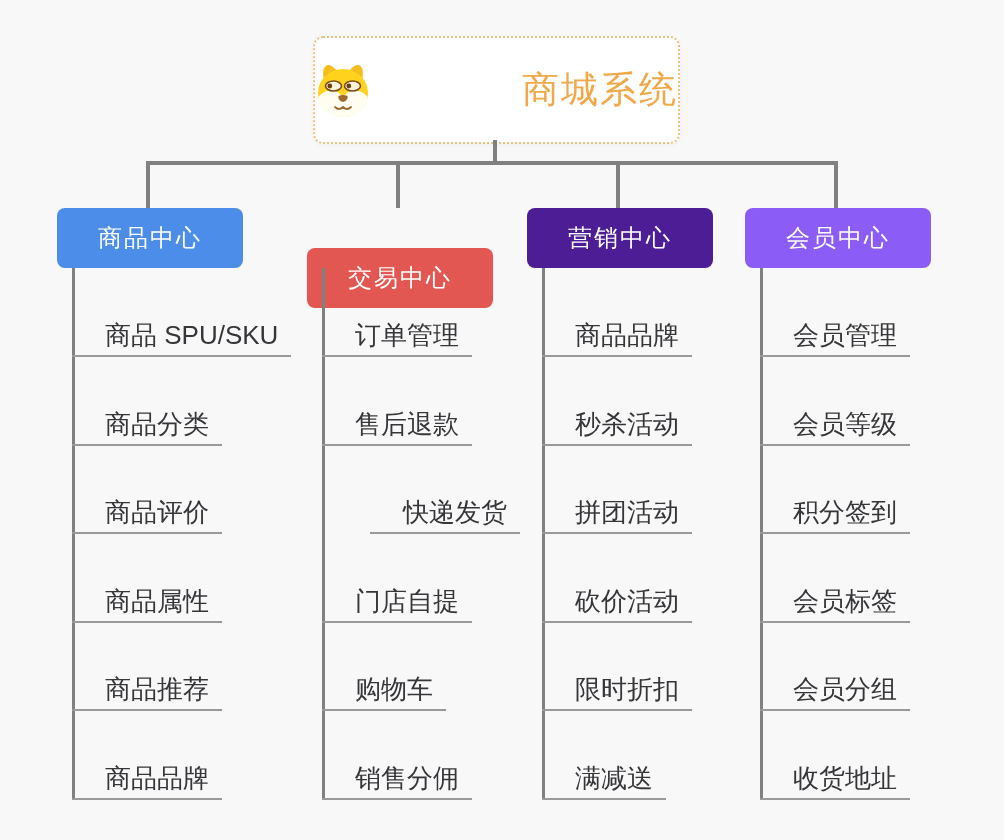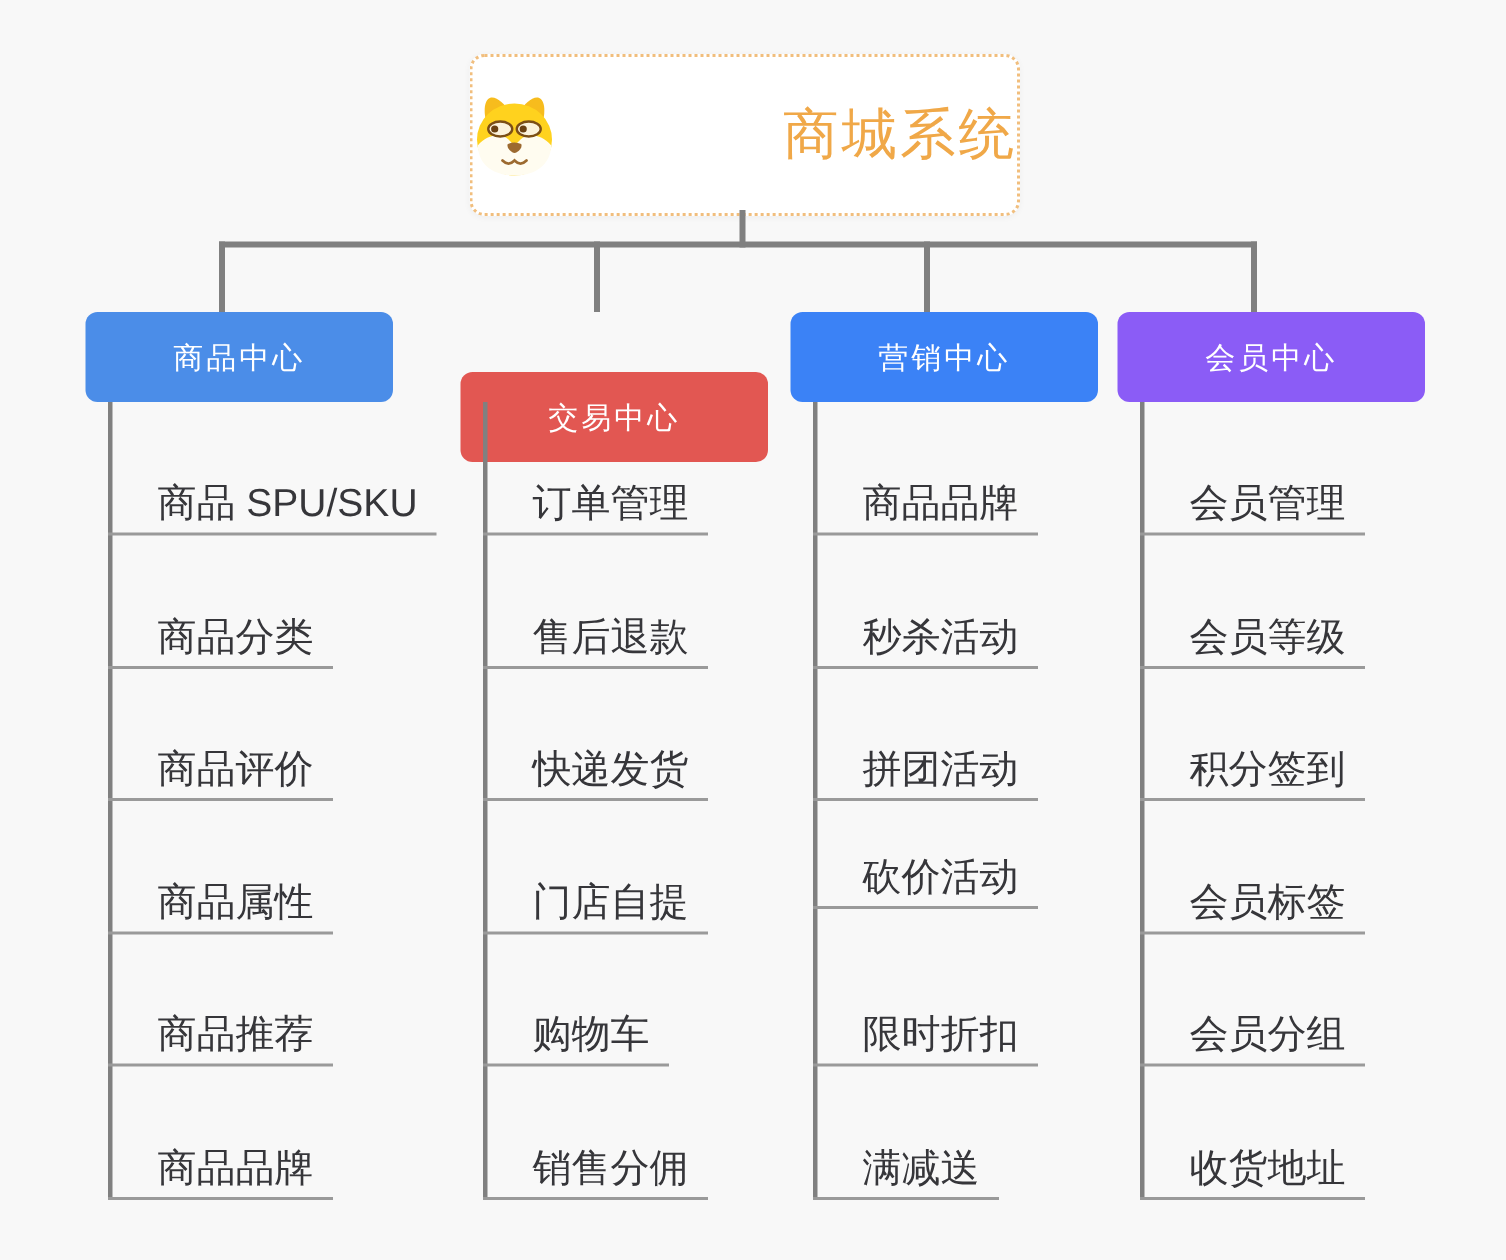--- a/index.html
+++ b/index.html
@@ -18,22 +18,22 @@
   
   .line{position:absolute;background:var(--connector,#808080);}
   .v-root{left:493px;top:140px;width:4px;height:25px;}
   .h-main{left:146px;top:161px;width:692px;height:4px;}
   .stub{top:161px;width:4px;height:47px;}
   .stub.s0{left:146px;} .stub.s1{left:396px;} .stub.s2{left:616px;} .stub.s3{left:834px;}
   
   .branch{position:absolute;top:208px;}
   .branch.c0{left:57px;} .branch.c1{left:307px;} .branch.c2{left:527px;} .branch.c3{left:745px;}
   .branch-head{
-    position:absolute;left:0;top:0;width:205px;height:60px;border-radius:8px;
-    color:#fff;font-size:20px;letter-spacing:2px;
+    position:absolute;left:0;top:0;width:186px;height:60px;border-radius:8px;
+    color:#fff;font-size:24px;letter-spacing:2px;
     display:flex;align-items:center;justify-content:center;cursor:pointer;
   }
   .trunk{position:absolute;left:15px;top:60px;width:3px;height:532px;background:var(--connector,#808080);}
   .item{
     position:absolute;left:15px;height:40px;line-height:40px;
     padding:0 13px 0 33px;border-bottom:2px solid var(--underline,#9A9A9A);
     font-size:26px;color:#36363A;white-space:nowrap;cursor:pointer;
   }
 </style>
 </head>
@@ -78,35 +78,35 @@
         <div class="item" style="top: 550px;">商品品牌</div>
       </div>
   </div>
 
   <div class="branch c1">
     <div class="branch-head" style="background: rgb(226, 87, 82); margin-top: 40px;">交易中心</div>
     <div class="trunk"></div>
     <div>
         <div class="item" style="top: 107px;">订单管理</div>
         <div class="item" style="top: 196px;">售后退款</div>
-        <div class="item" style="top: 284px;">快递发货</div>
+        <div class="item" style="top: 284px; margin-left: 48px;">快递发货</div>
         <div class="item" style="top: 373px;">门店自提</div>
         <div class="item" style="top: 461px;">购物车</div>
         <div class="item" style="top: 550px;">销售分佣</div>
       </div>
   </div>
 
   <div class="branch c2">
-    <div class="branch-head" style="background: #3b82f6;">营销中心</div>
+    <div class="branch-head" style="background: #4c1d95;">营销中心</div>
     <div class="trunk"></div>
     <div>
         <div class="item" style="top: 107px;">商品品牌</div>
         <div class="item" style="top: 196px;">秒杀活动</div>
         <div class="item" style="top: 284px;">拼团活动</div>
-        <div class="item" style="top: 356px;">砍价活动</div>
+        <div class="item" style="top: 373px;">砍价活动</div>
         <div class="item" style="top: 461px;">限时折扣</div>
         <div class="item" style="top: 550px;">满减送</div>
       </div>
   </div>
 
   <div class="branch c3">
     <div class="branch-head" style="background: #8b5cf6;">会员中心</div>
     <div class="trunk"></div>
     <div>
         <div class="item" style="top: 107px;">会员管理</div>

